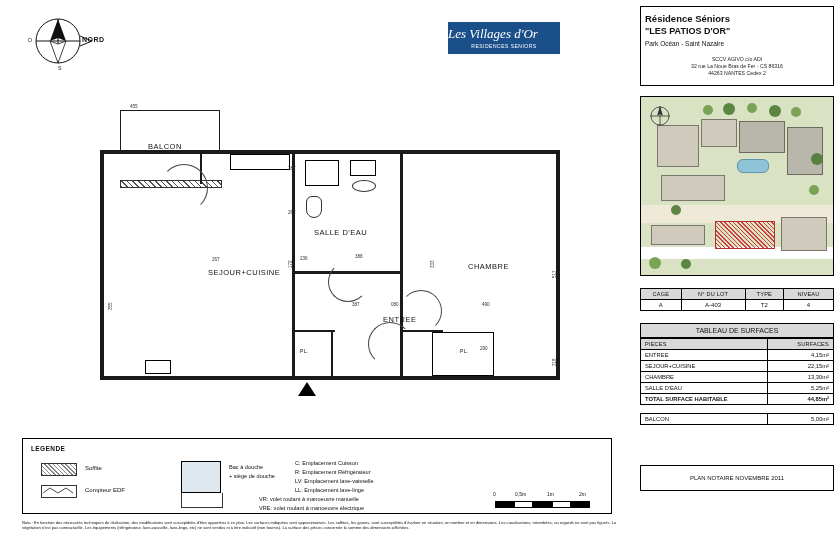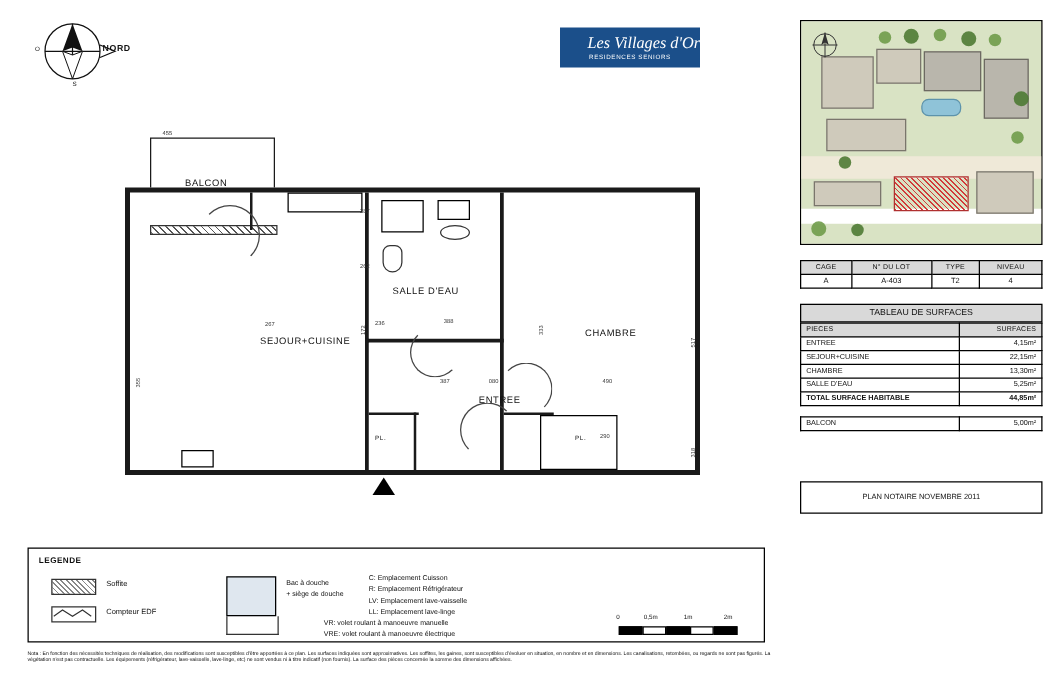--- a/index.html
+++ b/index.html
@@ -47,21 +47,21 @@
 
   .footer-box{height:26px;font-size:6px;}
 
   
   .adi{position:absolute;left:268px;top:12px;width:46px;height:46px;}
   .adi .c{position:absolute;left:0;top:0;width:46px;height:46px;border-radius:50%;background:#e2231a;}
   .adi .bar{position:absolute;left:0;top:20px;width:46px;height:3px;background:#fff;}
   .adi .txt{position:absolute;left:0;top:24px;width:46px;text-align:center;color:#fff;font-weight:bold;font-size:13px;letter-spacing:1px;}
 
   .vdo{position:absolute;left:448px;top:22px;width:112px;height:32px;background:#1b4f8a;color:#fff;}
-  .vdo .l1{font-family:"Liberation Serif",serif;font-style:italic;font-size:13px;text-align:right;margin-top:4px;}
+  .vdo .l1{font-family:"Liberation Serif",serif;font-style:italic;font-size:13px;text-align:left;margin-top:4px;}
   .vdo .l2{font-size:5px;text-align:center;letter-spacing:.5px;margin-top:1px;}
 
   
   .north{position:absolute;left:28px;top:8px;width:72px;height:66px;}
 
   
   .plan{position:absolute;left:100px;top:150px;width:460px;height:230px;}
   .walls{position:absolute;left:0;top:0;width:460px;height:230px;border:4px solid #1a1a1a;box-sizing:border-box;background:#fff;}
   .iw{position:absolute;background:#1a1a1a;}
   .room-lbl{position:absolute;font-size:7.5px;letter-spacing:.5px;color:#111;white-space:nowrap;}
@@ -205,20 +205,28 @@
       <div></div>
       <div></div>
       <div></div>
     </div>
   </div>
 
   <div class="nota">Nota : En fonction des nécessités techniques de réalisation, des modifications sont susceptibles d'être apportées à ce plan. Les surfaces indiquées sont approximatives. Les soffites, les gaines, sont susceptibles d'évoluer en situation, en nombre et en dimensions. Les canalisations, retombées, ou regards ne sont pas figurés. La végétation n'est pas contractuelle. Les équipements (réfrigérateur, lave-vaisselle, lave-linge, etc) ne sont vendus ni à titre indicatif (non fournis). La surface des pièces concernée la somme des dimensions affichées.</div>
 
   <div class="rcol">
 
+    <div class="rbox title-box">
+      <div class="t1">Résidence Séniors</div>
+      <div class="t2">"LES PATIOS D'OR"</div>
+      <div class="t3">Park Océan - Saint Nazaire</div>
+      <div class="t4" style="white-space:pre-line;text-align:center;">SCCV AGIVO c/o ADI
+32 rue La Noue Bras de Fer - CS 86316
+44263 NANTES Cedex 2</div>
+    </div>
 
     <div class="rbox site" style="margin-top:10px;">
       <div class="grass"></div>
       <div class="path" style="left:0;top:108px;width:194px;height:18px;"></div>
       <div class="road" style="left:0;top:150px;width:194px;height:12px;"></div>
       <div class="bldg2" style="left:16px;top:28px;width:40px;height:40px;"></div>
       <div class="bldg2" style="left:60px;top:22px;width=34px;width:34px;height:26px;"></div>
       <div class="bldg" style="left:98px;top:24px;width:44px;height:30px;"></div>
       <div class="bldg" style="left:146px;top:30px;width:34px;height:46px;"></div>
       <div class="bldg2" style="left:20px;top:78px;width:62px;height:24px;"></div>

